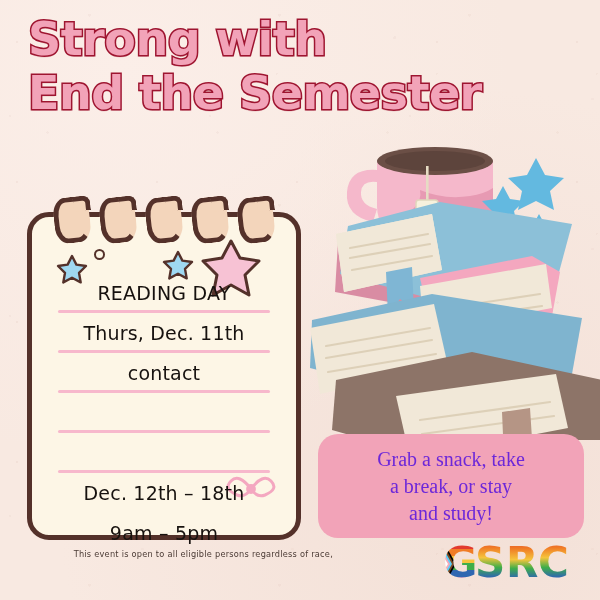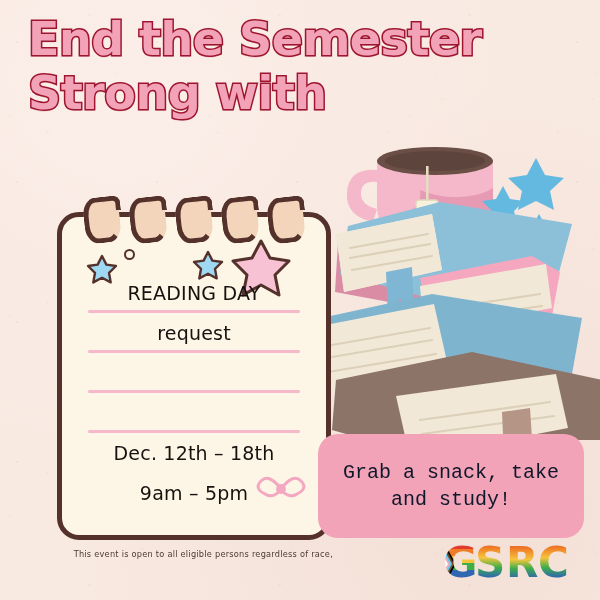--- a/index.html
+++ b/index.html
@@ -46,21 +46,21 @@
     letter-spacing:-0.5px;
     color:#f2a3b8;
     -webkit-text-stroke:3px #9e1530;
     paint-order:stroke fill;
     white-space:nowrap;
     text-shadow:0 2px 0 rgba(158,21,48,.18);
   }
 
   
   #notepad{
-    position:absolute;left:57px;top:212px;width:264px;height:318px;
+    position:absolute;left:27px;top:212px;width:264px;height:318px;
     background:#fdf6e6;
     border:5px solid #54312a;
     border-radius:22px;
     z-index:5;
   }
   .ring{
     position:absolute;top:-20px;width:26px;height:36px;
     border:5px solid #54312a;
     border-radius:13px/18px;
     background:#f3d5bb;
@@ -87,22 +87,22 @@
   
   #artwork{position:absolute;left:300px;top:130px;width:300px;height:310px;z-index:4;}
 
   
   #callout{
     position:absolute;left:318px;top:434px;width:266px;height:104px;
     background:#f2a3b8;border-radius:20px;z-index:6;
     display:flex;flex-direction:column;align-items:center;justify-content:center;
   }
   #callout div{
-    font-family:Liberation Mono, monospace;
-    font-size:20px;line-height:27px;color:#0f172a;white-space:nowrap;
+    font-family:Liberation Serif, serif;
+    font-size:20px;line-height:27px;color:#6d28d9;white-space:nowrap;
   }
 
   
   #disclaimer{
     position:absolute;left:33px;top:549px;width:300px;z-index:6;
   }
   #disclaimer div{
     font-family:"DejaVu Sans", sans-serif;
     font-size:8.2px;line-height:11.5px;color:#4a3a34;letter-spacing:.25px;text-align:right;
   }
@@ -177,22 +177,22 @@
         <g stroke="#ddd0b8" stroke-width="2.2" stroke-linecap="round">
           <line x1="120" y1="290" x2="250" y2="272"></line>
           <line x1="122" y1="304" x2="254" y2="286"></line>
         </g>
         <path d="M202 282 l28 -4 l3 46 l-16 -13 l-13 17 z" fill="#b59585"></path>
       </g>
     </svg>
   </div>
 
   <div id="headline">
+    <div class="hl-line">Strong with</div>
     <div class="hl-line">End the Semester</div>
-    <div class="hl-line">Strong with</div>
   </div>
 
   <div id="notepad">
     <div class="ring" style="left:22px;"></div>
     <div class="ring" style="left:68px;"></div>
     <div class="ring" style="left:114px;"></div>
     <div class="ring" style="left:160px;"></div>
     <div class="ring" style="left:206px;"></div>
 
     <svg class="star" style="left:24px;top:36px;" width="32" height="32" viewBox="0 0 32 32">
@@ -210,40 +210,45 @@
       <path d="M27 20 q12 -16 20 -8 q8 8 -6 14 q-8 3 -14 -6 z" fill="none" stroke="#f4a7c0" stroke-width="3"></path>
       <circle cx="27" cy="20" r="3.4" fill="none" stroke="#f4a7c0" stroke-width="3"></circle>
     </svg>
 
     <div id="note-content">
       <div class="note-row">
         <span>READING DAY</span>
         <div class="rule"></div>
       </div>
       <div class="note-row">
-        <span>request</span>
+        <span>Thurs, Dec. 11th</span>
+        <div class="rule"></div>
+      </div>
+      <div class="note-row">
+        <span>contact</span>
         <div class="rule"></div>
       </div>
       <div class="note-row">
         <div class="rule"></div>
       </div>
       <div class="note-row">
         <div class="rule"></div>
       </div>
       <div class="note-row">
         <span>Dec. 12th – 18th</span>
       </div>
       <div class="note-row">
         <span>9am – 5pm</span>
       </div>
     </div>
   </div>
 
   <div id="callout">
     <div>Grab a snack, take</div>
+    <div>a break, or stay</div>
     <div>and study!</div>
   </div>
 
   <div id="disclaimer">
     <div>This event is open to all eligible persons regardless of race,</div>
   </div>
 
   <div id="gsrc-logo">
     <svg width="130" height="46" viewBox="0 0 130 46">
       <defs>

